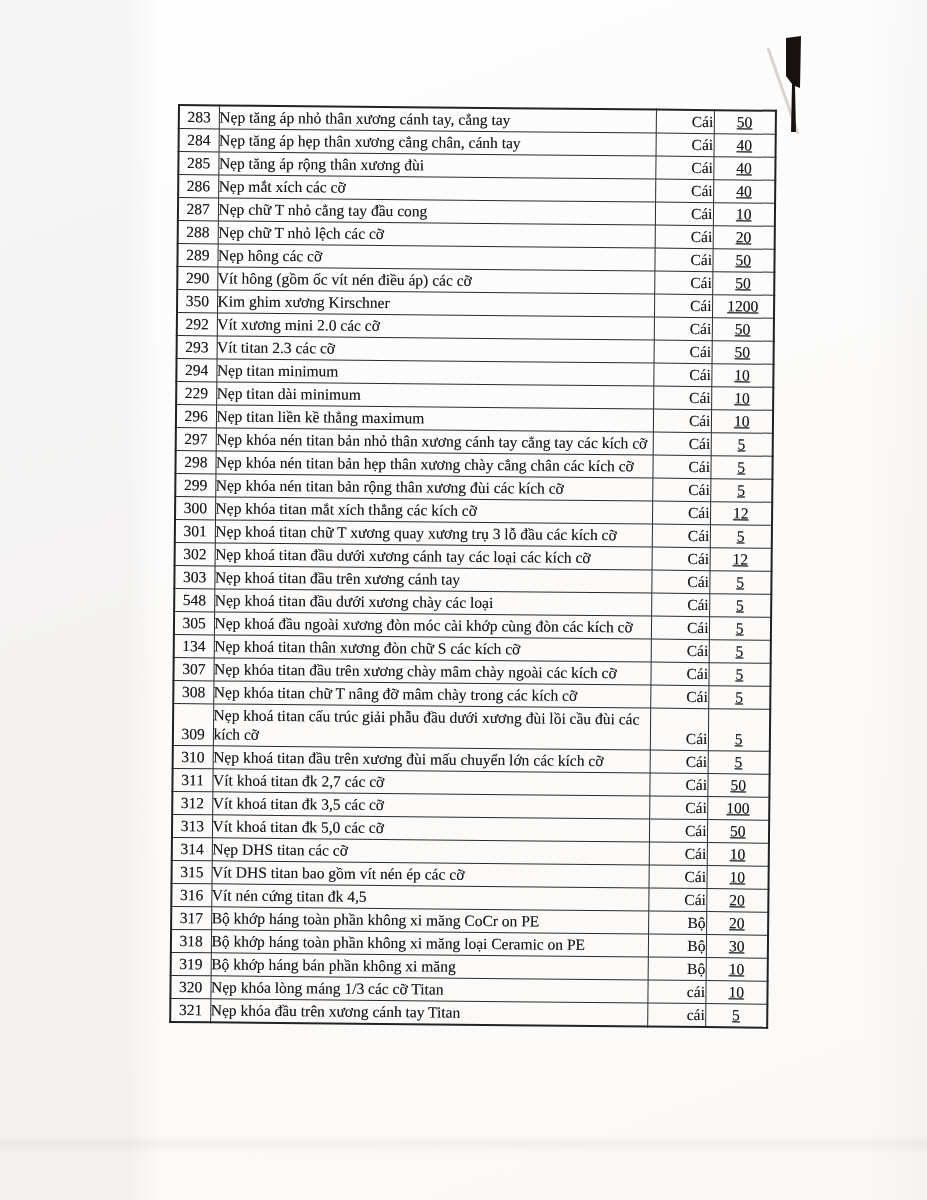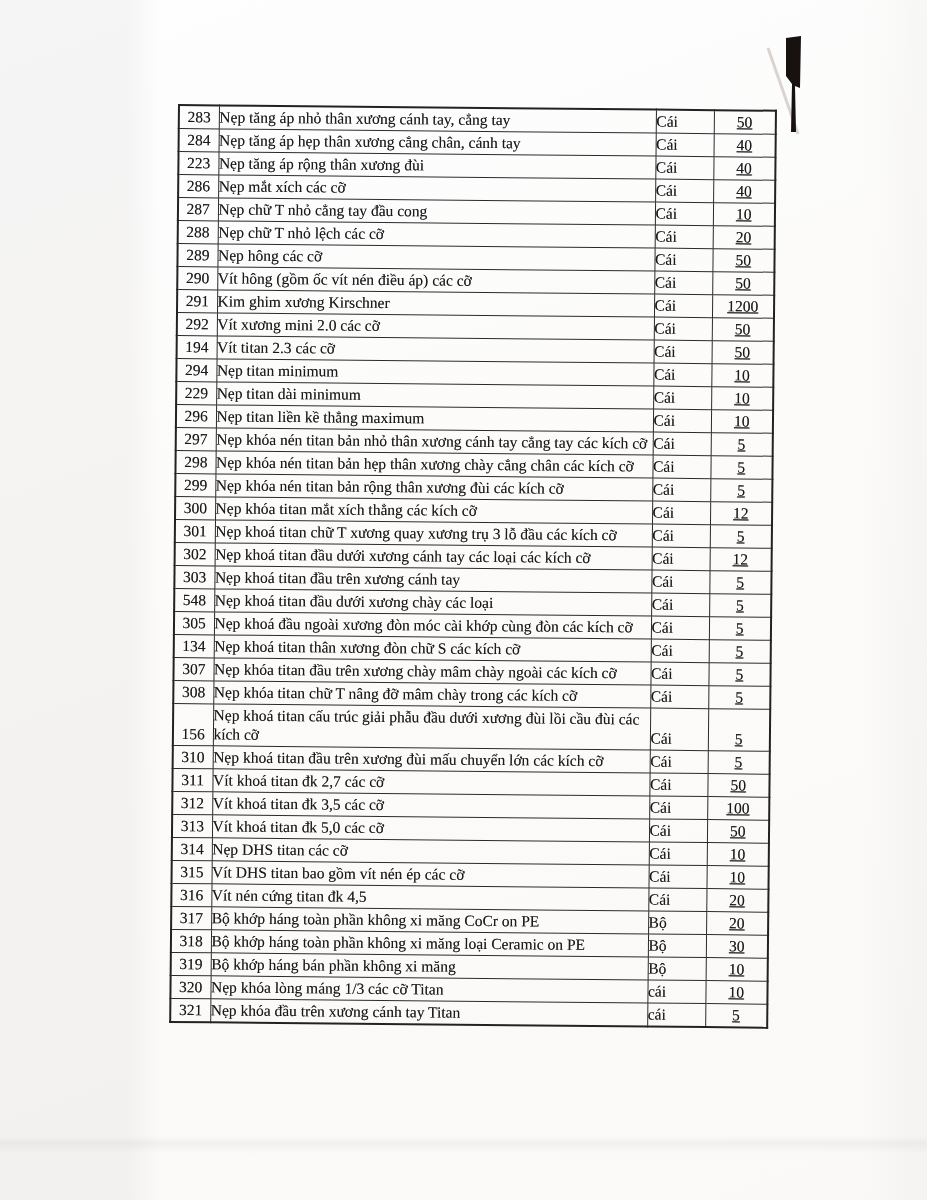--- a/index.html
+++ b/index.html
@@ -29,21 +29,21 @@
   table.doc-table td{
     border:1.5px solid #2b2b2b;
     vertical-align:bottom;
     padding:1px 0 2px 0;
     height:19px;
     text-shadow:0 0 0.6px rgba(20,20,20,0.55);
   }
   table.doc-table{border:2px solid #222;}
   td.c-no{text-align:center;}
   td.c-desc{text-align:left;padding-left:9px;padding-right:10px;}
-  td.c-unit{text-align:left;padding-left:7px;}
+  td.c-unit{text-align:right;padding-left:7px;}
   td.c-qty{text-align:center;text-decoration:underline;}
 </style>
 </head>
 <body>
 
 <div class="photo">
 
   <svg class="ink-mark" viewBox="0 0 60 120" xmlns="http://www.w3.org/2000/svg">
     <line x1="8" y1="20" x2="38" y2="106" stroke="#d9d4d0" stroke-width="3"></line>
     <polygon points="26,10 41,8 40,60 35,58 36,104 31,104 32,56 26,48" fill="#17120f"></polygon>
@@ -63,21 +63,21 @@
     <td class="c-unit">Cái</td>
     <td class="c-qty">50</td>
   </tr>
         <tr>
     <td class="c-no">284</td>
     <td class="c-desc">Nẹp tăng áp hẹp thân xương cẳng chân, cánh tay</td>
     <td class="c-unit">Cái</td>
     <td class="c-qty">40</td>
   </tr>
         <tr>
-    <td class="c-no">223</td>
+    <td class="c-no">285</td>
     <td class="c-desc">Nẹp tăng áp rộng thân xương đùi</td>
     <td class="c-unit">Cái</td>
     <td class="c-qty">40</td>
   </tr>
         <tr>
     <td class="c-no">286</td>
     <td class="c-desc">Nẹp mắt xích các cỡ</td>
     <td class="c-unit">Cái</td>
     <td class="c-qty">40</td>
   </tr>
@@ -99,33 +99,33 @@
     <td class="c-unit">Cái</td>
     <td class="c-qty">50</td>
   </tr>
         <tr>
     <td class="c-no">290</td>
     <td class="c-desc">Vít hông (gồm ốc vít nén điều áp) các cỡ</td>
     <td class="c-unit">Cái</td>
     <td class="c-qty">50</td>
   </tr>
         <tr>
-    <td class="c-no">291</td>
+    <td class="c-no">350</td>
     <td class="c-desc">Kim ghim xương Kirschner</td>
     <td class="c-unit">Cái</td>
     <td class="c-qty">1200</td>
   </tr>
         <tr>
     <td class="c-no">292</td>
     <td class="c-desc">Vít xương mini 2.0 các cỡ</td>
     <td class="c-unit">Cái</td>
     <td class="c-qty">50</td>
   </tr>
         <tr>
-    <td class="c-no">194</td>
+    <td class="c-no">293</td>
     <td class="c-desc">Vít titan 2.3 các cỡ</td>
     <td class="c-unit">Cái</td>
     <td class="c-qty">50</td>
   </tr>
         <tr>
     <td class="c-no">294</td>
     <td class="c-desc">Nẹp titan minimum</td>
     <td class="c-unit">Cái</td>
     <td class="c-qty">10</td>
   </tr>
@@ -207,21 +207,21 @@
     <td class="c-unit">Cái</td>
     <td class="c-qty">5</td>
   </tr>
         <tr>
     <td class="c-no">308</td>
     <td class="c-desc">Nẹp khóa titan chữ T nâng đỡ mâm chày trong các kích cỡ</td>
     <td class="c-unit">Cái</td>
     <td class="c-qty">5</td>
   </tr>
         <tr>
-    <td class="c-no">156</td>
+    <td class="c-no">309</td>
     <td class="c-desc">Nẹp khoá titan cấu trúc giải phẫu đầu dưới xương đùi lồi cầu đùi các kích cỡ</td>
     <td class="c-unit">Cái</td>
     <td class="c-qty">5</td>
   </tr>
         <tr>
     <td class="c-no">310</td>
     <td class="c-desc">Nẹp khoá titan đầu trên xương đùi mấu chuyển lớn các kích cỡ</td>
     <td class="c-unit">Cái</td>
     <td class="c-qty">5</td>
   </tr>

